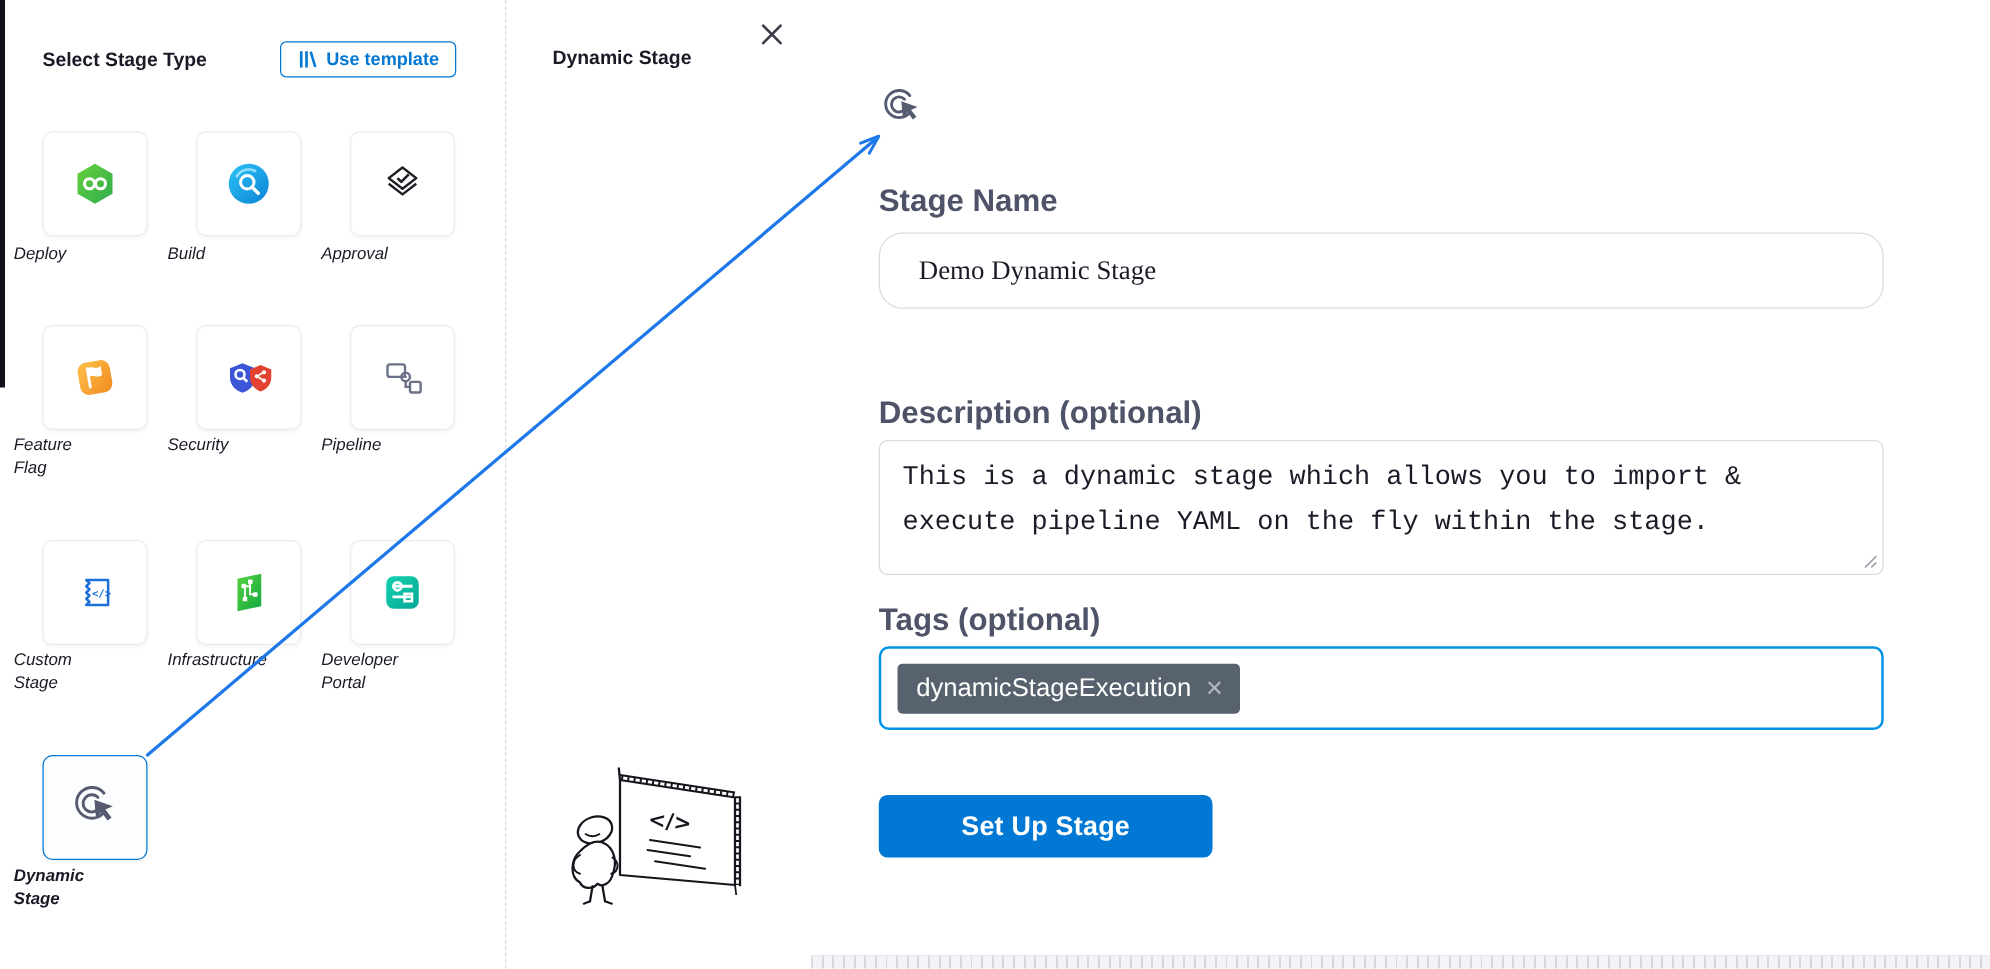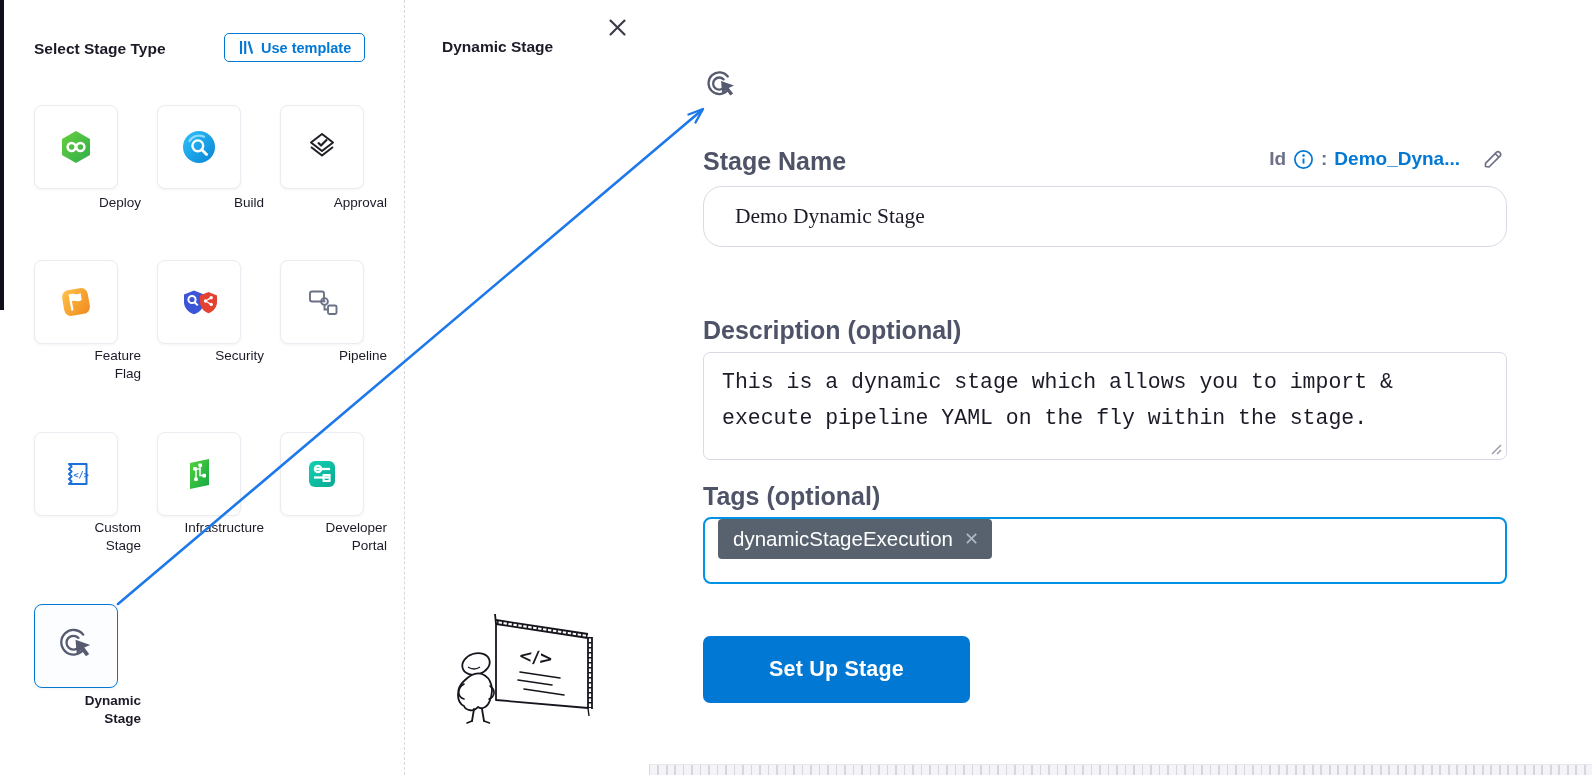--- a/index.html
+++ b/index.html
@@ -13,22 +13,22 @@
 
   
   .edge-strip{position:absolute;left:0;top:0;width:4px;height:310px;background:#10101a;}
   .panel-title{position:absolute;left:34px;top:40px;font-size:15.5px;font-weight:700;color:var(--text-dark);}
   .use-template-btn{position:absolute;left:224px;top:33px;height:29px;display:flex;align-items:center;gap:7px;
     padding:0 13px;border:1.5px solid var(--primary);border-radius:5px;background:#fff;color:var(--primary);
     font-size:14.5px;font-weight:600;cursor:pointer;font-family:inherit;}
   .tile{position:absolute;width:84px;height:84px;background:#fff;border:1px solid #ebecf1;border-radius:8px;
     box-shadow:0 1px 3px rgba(40,41,61,.05);display:flex;align-items:center;justify-content:center;cursor:pointer;}
   .tile.selected{border:1.6px solid var(--primary);background:#fcfdff;}
-  .tile-label{position:absolute;width:130px;text-align:right;font-size:13.5px;line-height:17.5px;
-    color:var(--text-dark);white-space:pre-line;}
+  .tile-label{position:absolute;width:130px;text-align:left;font-size:13.5px;line-height:17.5px;
+    color:var(--text-dark);white-space:pre-line;font-style:italic;}
   .tile-label.bold{font-weight:700;}
   .dashed-sep{position:absolute;left:404px;top:0;height:775px;border-left:1px dashed #d6d6e0;}
 
   
   .close-btn{position:absolute;left:604px;top:14px;width:26px;height:26px;display:flex;align-items:center;
     justify-content:center;background:none;border:none;cursor:pointer;}
   .info-title{position:absolute;left:442px;top:38px;font-size:15.5px;font-weight:700;color:var(--text-dark);}
   .info-desc{position:absolute;left:442px;top:84px;width:162px;font-size:14px;line-height:22.8px;color:#22222a;}
   .illustration{position:absolute;left:448px;top:608px;}
 
@@ -41,25 +41,25 @@
   .id-colon{color:var(--muted);font-weight:600;}
   .id-value{color:var(--primary);font-weight:600;cursor:pointer;}
   .icon-btn{background:none;border:none;cursor:pointer;display:flex;align-items:center;padding:0;}
   .text-input{position:absolute;left:703px;width:804px;height:61px;border:1px solid var(--border);border-radius:19px;
     padding:0 31px;font-size:21.5px;color:var(--text-dark);font-family:Liberation Serif, serif;background:#fff;outline:none;}
   .textarea{position:absolute;left:703px;top:352px;width:804px;height:108px;border:1px solid var(--border);
     border-radius:7px;padding:11px 40px 8px 18px;font-size:21.5px;line-height:36px;color:var(--text-dark);
     background:#fff;overflow:hidden;font-family:Liberation Mono, monospace;}
   .resize-handle{position:absolute;right:4px;bottom:4px;}
   .tags-box{position:absolute;left:703px;top:517px;width:804px;height:67px;border:2px solid var(--focus-border);
-    border-radius:8px;background:#fff;display:flex;align-items:flex-start;padding:0 13px;cursor:text;}
+    border-radius:8px;background:#fff;display:flex;align-items:center;padding:0 13px;cursor:text;}
   .chip{display:inline-flex;align-items:center;gap:11px;height:40px;padding:0 13px 0 15px;background:var(--chip-bg);
     border-radius:4px;color:#fff;font-size:20.5px;}
   .chip-x{color:#aeb6c0;font-size:18px;background:none;border:none;cursor:pointer;line-height:1;padding:0;}
-  .setup-btn{position:absolute;left:703px;top:636px;width:267px;height:67px;background:var(--primary);border:none;
+  .setup-btn{position:absolute;left:703px;top:636px;width:267px;height:50px;background:var(--primary);border:none;
     border-radius:7px;color:#fff;font-size:21.5px;font-weight:700;cursor:pointer;font-family:inherit;letter-spacing:.2px;}
 
   
   .arrow-overlay{position:absolute;left:0;top:0;pointer-events:none;}
   .ruler-strip{position:absolute;left:649px;right:0;top:764px;height:11px;border-top:1px solid #e4e4ec;
     background:repeating-linear-gradient(90deg,#cfcfd9 0 1.5px,#f3f3f7 1.5px 8.5px);opacity:.85;}
 </style>
 </head>
 <body>
 
@@ -277,36 +277,20 @@
       <g fill="none" stroke="#565b70" stroke-width="2.6" stroke-linecap="round">
         <path d="M28.2 9.6 A12.3 12.3 0 1 0 27.9 25.3"></path>
         <path d="M23.4 12.9 A6.9 6.9 0 1 0 23.8 22"></path>
       </g>
       <path d="M20.5 14.8 L35.2 19.9 L29.3 22.6 L34.2 28.9 L31 31.3 L26.3 25 L21.8 29.6 Z" fill="#565b70"></path>
     </svg>
   </div>
 
   <div class="form-label" style="left:703px;top:147px">Stage Name</div>
 
-  <div class="id-row">
-    <span class="id-label">Id</span>
-    <svg width="21" height="21" viewBox="0 0 21 21" style="cursor:pointer">
-      <circle cx="10.5" cy="10.5" r="8.6" fill="none" stroke="#0278d5" stroke-width="1.7"></circle>
-      <line x1="10.5" y1="9.6" x2="10.5" y2="14.6" stroke="#0278d5" stroke-width="1.9"></line>
-      <circle cx="10.5" cy="6.4" r="1.25" fill="#0278d5"></circle>
-    </svg>
-    <span class="id-colon">:</span>
-    <span class="id-value">Demo_Dyna...</span>
-    <button class="icon-btn" style="margin-left:14px">
-      <svg width="24" height="24" viewBox="0 0 24 24">
-        <path d="M4.5 19.5 V16.3 L15.6 5.2 a1.9 1.9 0 0 1 2.7 0 l0.9 0.9 a1.9 1.9 0 0 1 0 2.7 L8 20 Z" fill="none" stroke="#6d7086" stroke-width="1.7" stroke-linejoin="round"></path>
-        <line x1="14.2" y1="6.6" x2="17.8" y2="10.2" stroke="#6d7086" stroke-width="1.5"></line>
-      </svg>
-    </button>
-  </div>
 
   <input class="text-input" style="top: 186px;" type="text" value="Demo Dynamic Stage">
 
   <div class="form-label" style="left:703px;top:316px">Description (optional)</div>
   <div class="textarea">
     <span>This is a dynamic stage which allows you to import &amp; execute pipeline YAML on the fly within the stage.</span>
     <svg class="resize-handle" width="14" height="14" viewBox="0 0 14 14">
       <line x1="4" y1="13" x2="13" y2="4" stroke="#9a9aa8" stroke-width="1.4"></line>
       <line x1="9" y1="13" x2="13" y2="9" stroke="#9a9aa8" stroke-width="1.4"></line>
     </svg>

